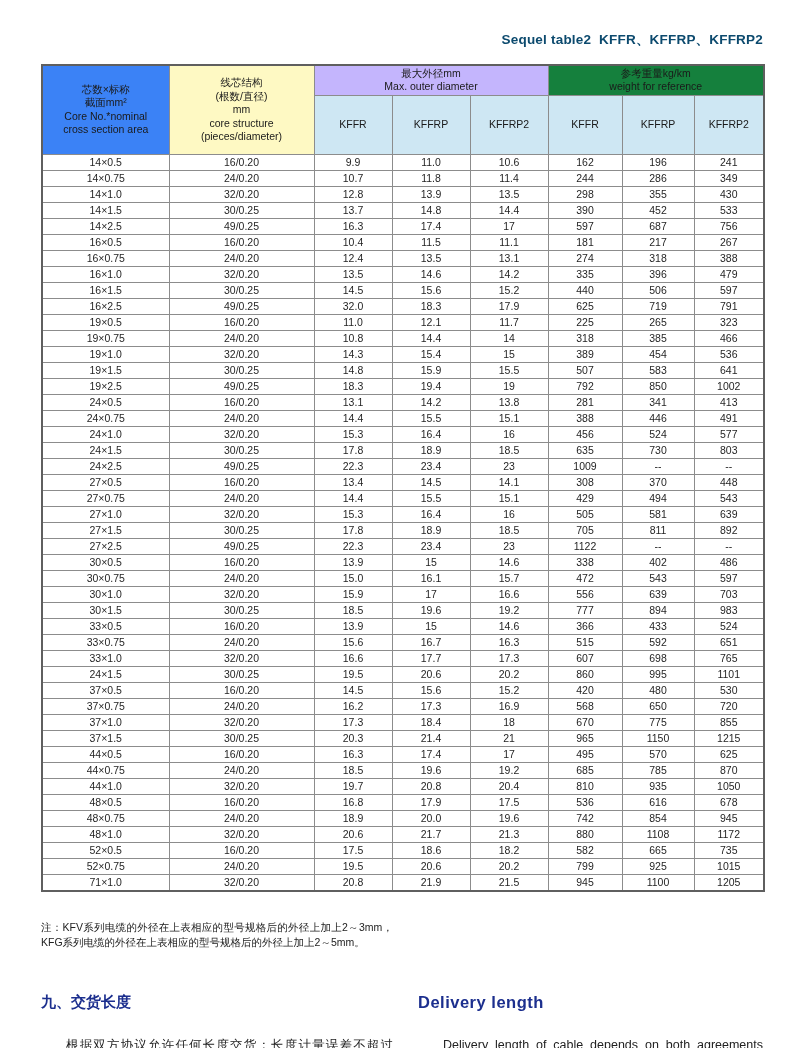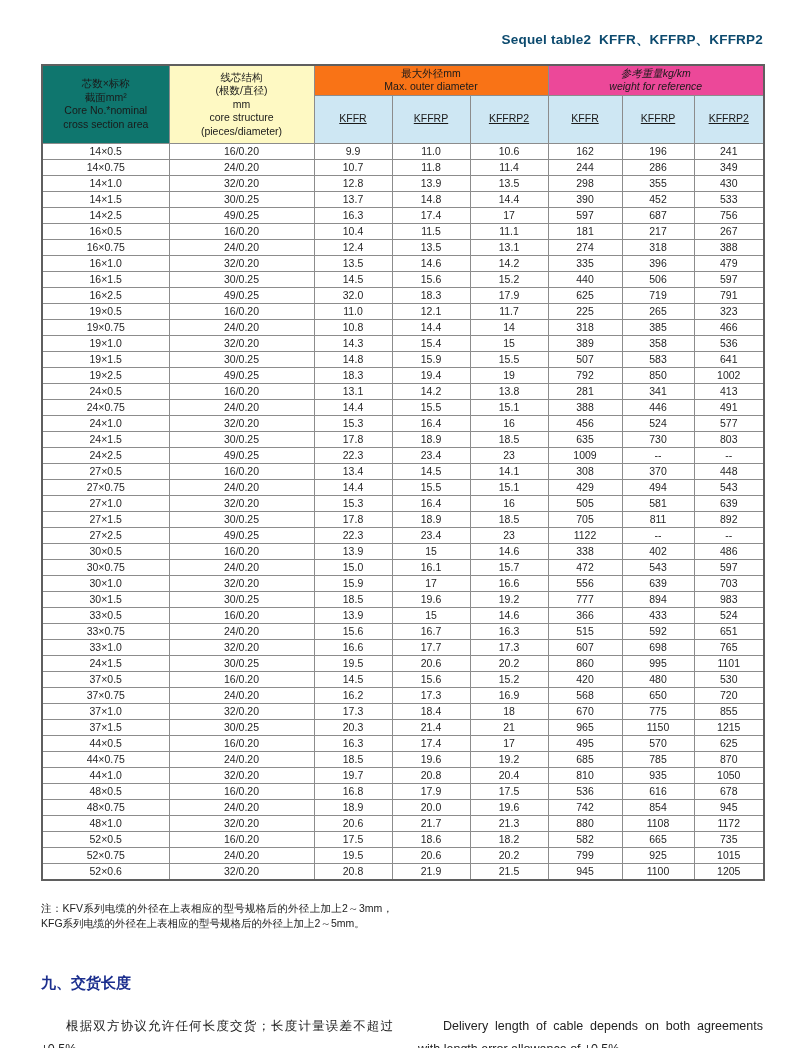--- a/index.html
+++ b/index.html
@@ -39,35 +39,35 @@
   }
   table.spec { border: 2px solid #5f5f5f; }
   table.spec thead th {
     background: #cee7f3;
     font-weight: normal;
     font-size: 10.5px;
     line-height: 13.5px;
     white-space: pre-line;
   }
   th.group-h { height: 30px; }
-  th.sub-h { height: 47px; font-size: 11px; text-decoration: underline; }
+  th.sub-h { height: 59px; font-size: 11px; }
   th.rowspan-h { height: 78px; }
   table.spec tbody td {
     height: 15.4px;
     font-size: 10.5px;
     line-height: 15px;
     padding: 0;
     color: #1f1f1f;
   }
 
   
   .columns {
     display: flex;
     justify-content: space-between;
-    margin-top: 20px;
+    margin-top: 28px;
   }
   .col-left  { width: 352px; }
   .col-right { width: 345px; }
   .note-text {
     font-size: 10.5px;
     line-height: 15px;
     text-align: justify;
     color: #222;
   }
 
@@ -109,32 +109,32 @@
       <col style="width:145px">
       <col style="width:78px">
       <col style="width:78px">
       <col style="width:78px">
       <col style="width:74px">
       <col style="width:72px">
       <col style="width:70px">
     </colgroup>
     <thead>
       <tr>
-        <th rowspan="2" class="rowspan-h" style="background: #0f766e;">芯数×标称
+        <th rowspan="2" class="rowspan-h" style="background: #3b82f6;">芯数×标称
 截面mm²
 Core No.*nominal
 cross section area</th>
         <th rowspan="2" class="rowspan-h" style="background: #fef9c3;">线芯结构
 (根数/直径)
 mm
 core structure
 (pieces/diameter)</th>
-        <th colspan="3" class="group-h" style="background: #f97316;">最大外径mm
+        <th colspan="3" class="group-h" style="background: #c4b5fd;">最大外径mm
 Max. outer diameter</th>
-        <th colspan="3" class="group-h" style="background: #ec4899; font-style: italic;">参考重量kg/km
+        <th colspan="3" class="group-h" style="background: #15803d;">参考重量kg/km
 weight for reference</th>
       </tr>
       <tr>
         <th class="sub-h" style="background: rgb(206, 231, 243);">KFFR</th>
         <th class="sub-h" style="background: rgb(206, 231, 243);">KFFRP</th>
         <th class="sub-h" style="background: rgb(206, 231, 243);">KFFRP2</th>
         <th class="sub-h" style="background: rgb(206, 231, 243);">KFFR</th>
         <th class="sub-h" style="background: rgb(206, 231, 243);">KFFRP</th>
         <th class="sub-h" style="background: rgb(206, 231, 243);">KFFRP2</th>
       </tr>
@@ -260,21 +260,21 @@
           <td>385</td>
           <td>466</td>
         </tr>
         <tr>
           <td>19×1.0</td>
           <td>32/0.20</td>
           <td>14.3</td>
           <td>15.4</td>
           <td>15</td>
           <td>389</td>
-          <td>358</td>
+          <td>454</td>
           <td>536</td>
         </tr>
         <tr>
           <td>19×1.5</td>
           <td>30/0.25</td>
           <td>14.8</td>
           <td>15.9</td>
           <td>15.5</td>
           <td>507</td>
           <td>583</td>
@@ -584,40 +584,43 @@
           <td>52×0.75</td>
           <td>24/0.20</td>
           <td>19.5</td>
           <td>20.6</td>
           <td>20.2</td>
           <td>799</td>
           <td>925</td>
           <td>1015</td>
         </tr>
         <tr>
-          <td>52×0.6</td>
+          <td>71×1.0</td>
           <td>32/0.20</td>
           <td>20.8</td>
           <td>21.9</td>
           <td>21.5</td>
           <td>945</td>
           <td>1100</td>
           <td>1205</td>
         </tr>
       </tbody>
   </table>
 
   <div class="columns">
     <div class="col-left note-text">注：KFV系列电缆的外径在上表相应的型号规格后的外径上加上2～3mm，KFG系列电缆的外径在上表相应的型号规格后的外径上加上2～5mm。</div>
   </div>
 
   <div class="columns headings">
     <div class="col-left">
       <span class="h-zh" style="color: rgb(28, 47, 142);">九、交货长度</span>
     </div>
+    <div class="col-right">
+      <span class="h-en" style="color: rgb(28, 47, 142);">Delivery length</span>
+    </div>
   </div>
 
   <div class="columns paras">
     <div class="col-left para">根据双方协议允许任何长度交货；长度计量误差不超过±0.5%。</div>
     <div class="col-right para">Delivery length of cable depends on both agreements with length error allowance of ±0.5%</div>
   </div>
 
 </div>
 
 </body></html>

